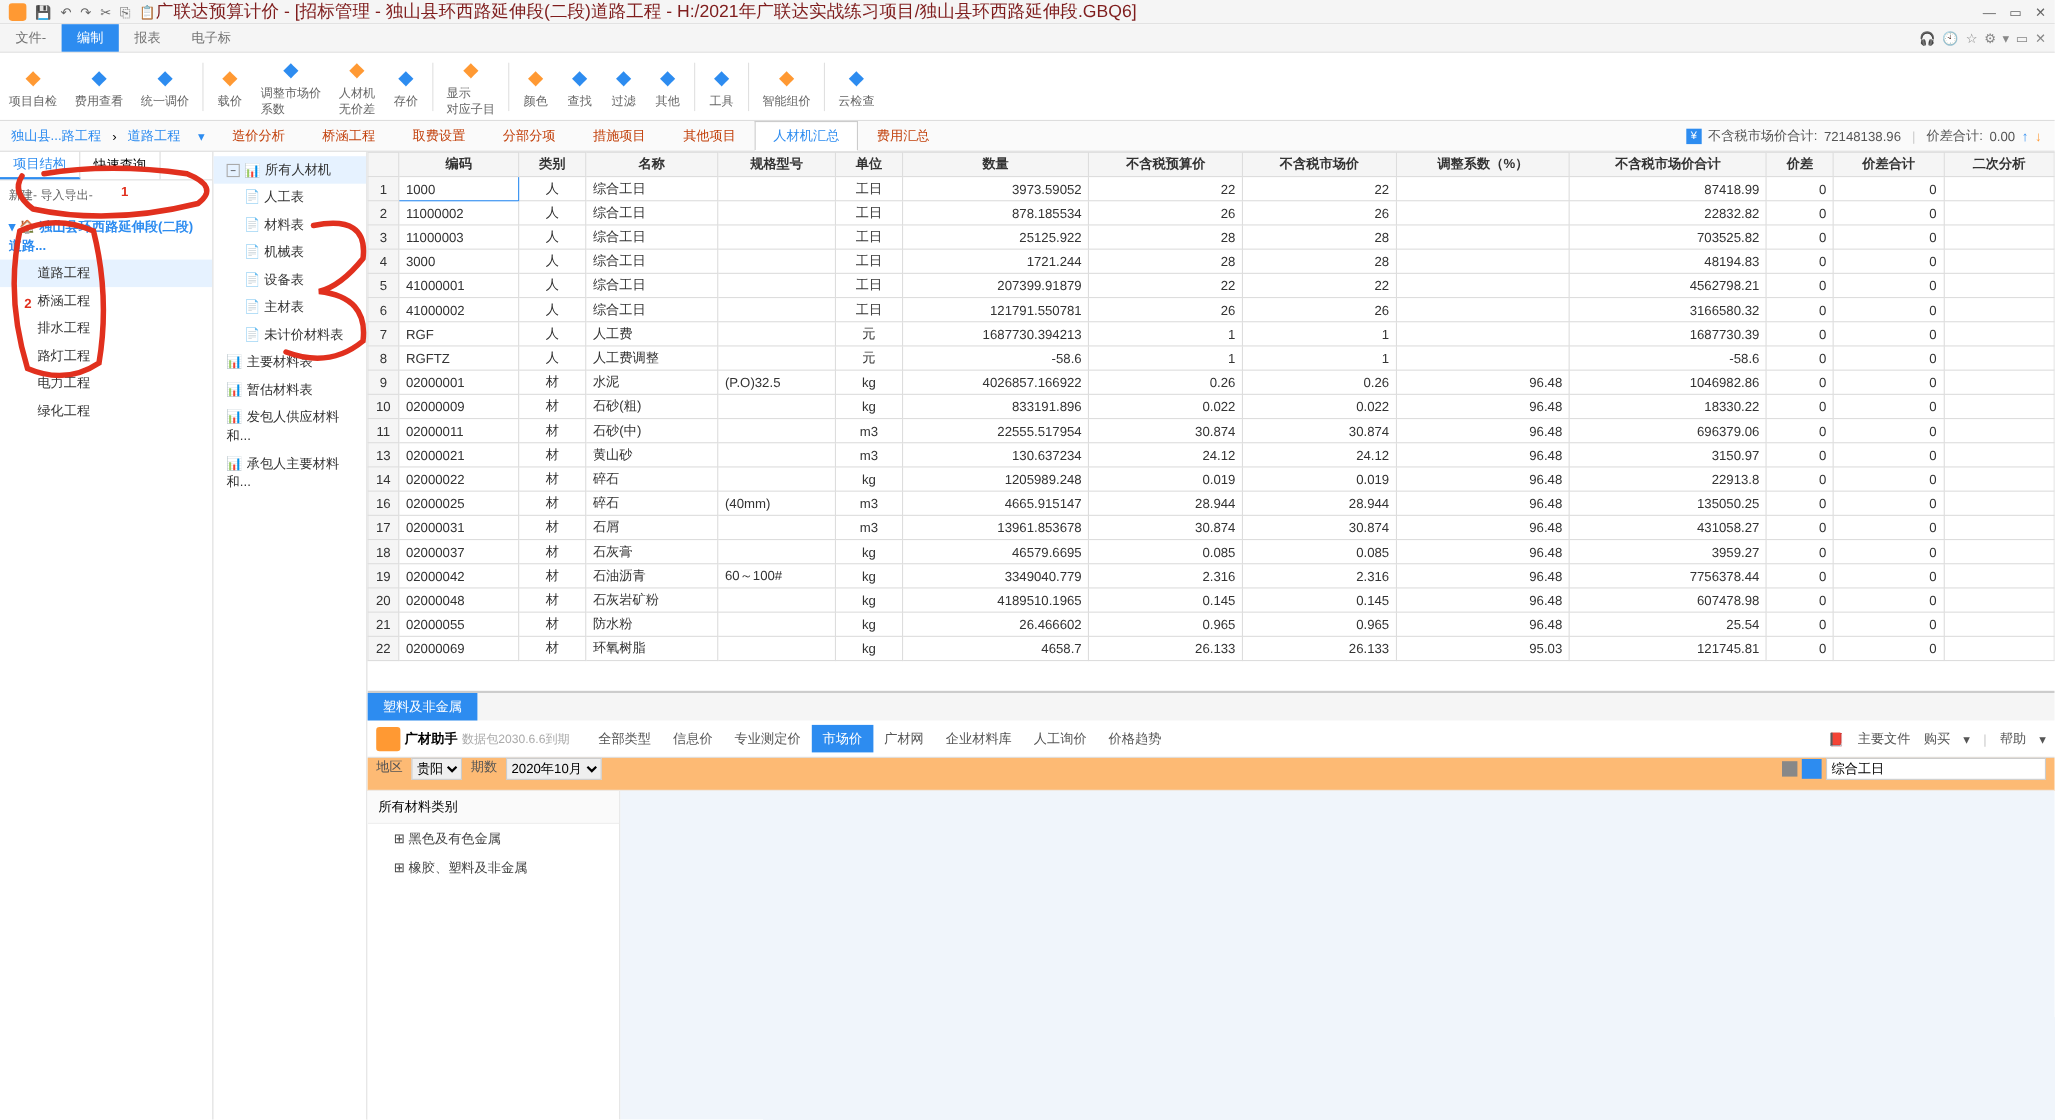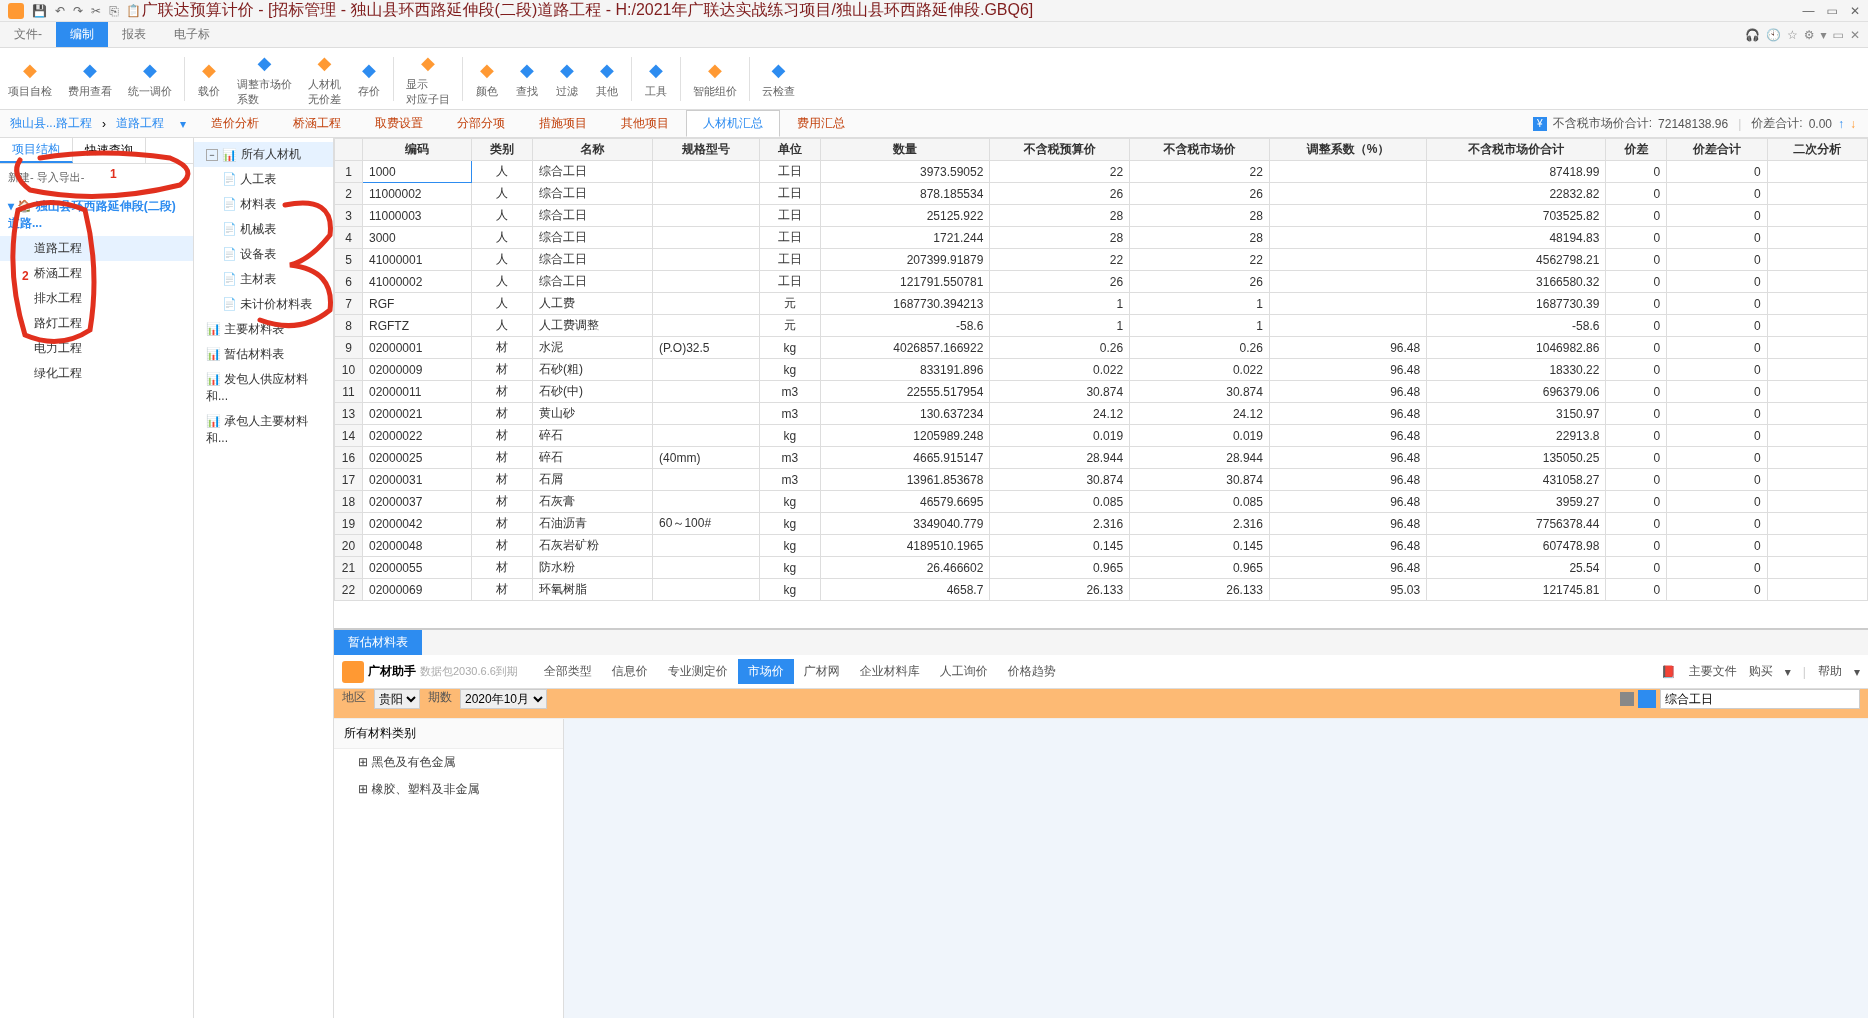--- a/index.html
+++ b/index.html
@@ -586,21 +586,21 @@
               <td class="num">0</td>
               <td class="num">0</td>
               <td></td>
             </tr>
           </tbody>
         </table>
     </div>
 
     <div class="bottom-panel">
       <div class="bp-tabs">
-          <div class="bp-tab">暂估材料表</div>
+          <div class="bp-tab">塑料及非金属</div>
         </div>
       <div class="bp-toolbar">
         <div class="asst-ic"></div>
         <span style="font-weight:bold">广材助手</span>
         <span style="color:#aaa;font-size:11px">数据包2030.6.6到期</span>
         <div id="btabs" style="display:flex;margin-left:12px">
             <div class="btab">全部类型</div>
             <div class="btab">信息价</div>
             <div class="btab">专业测定价</div>
             <div class="btab active">市场价</div>

